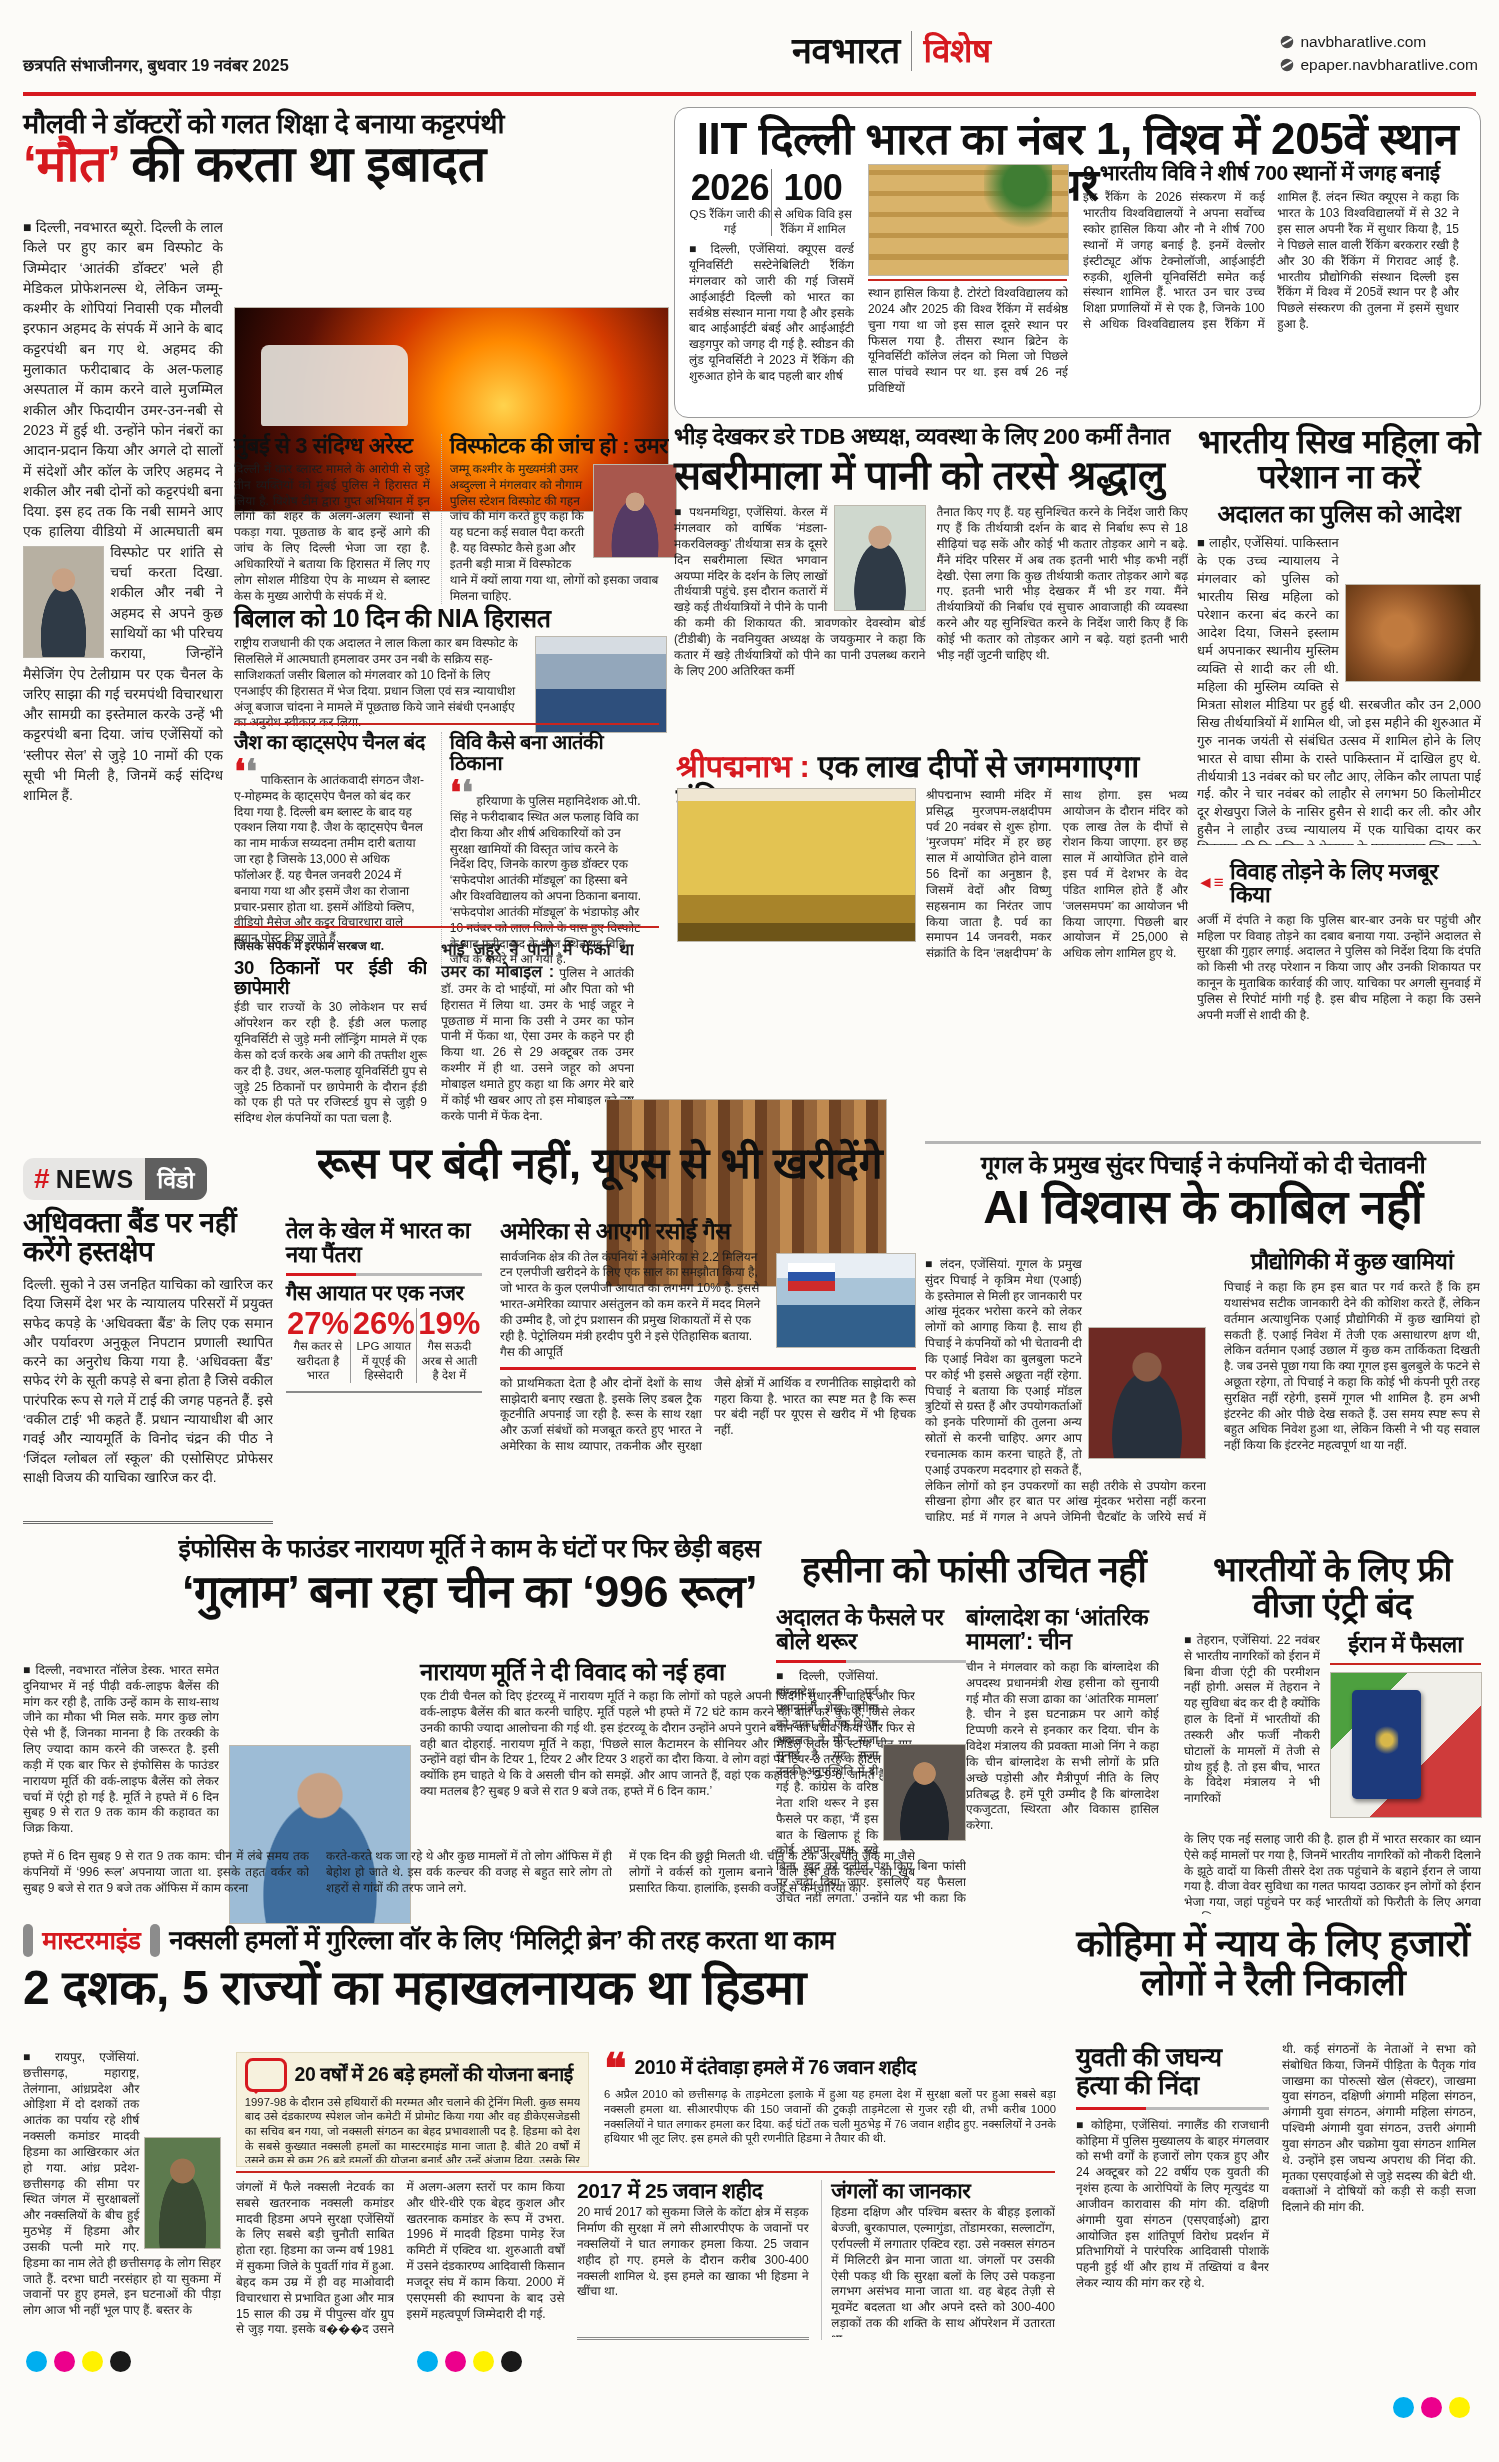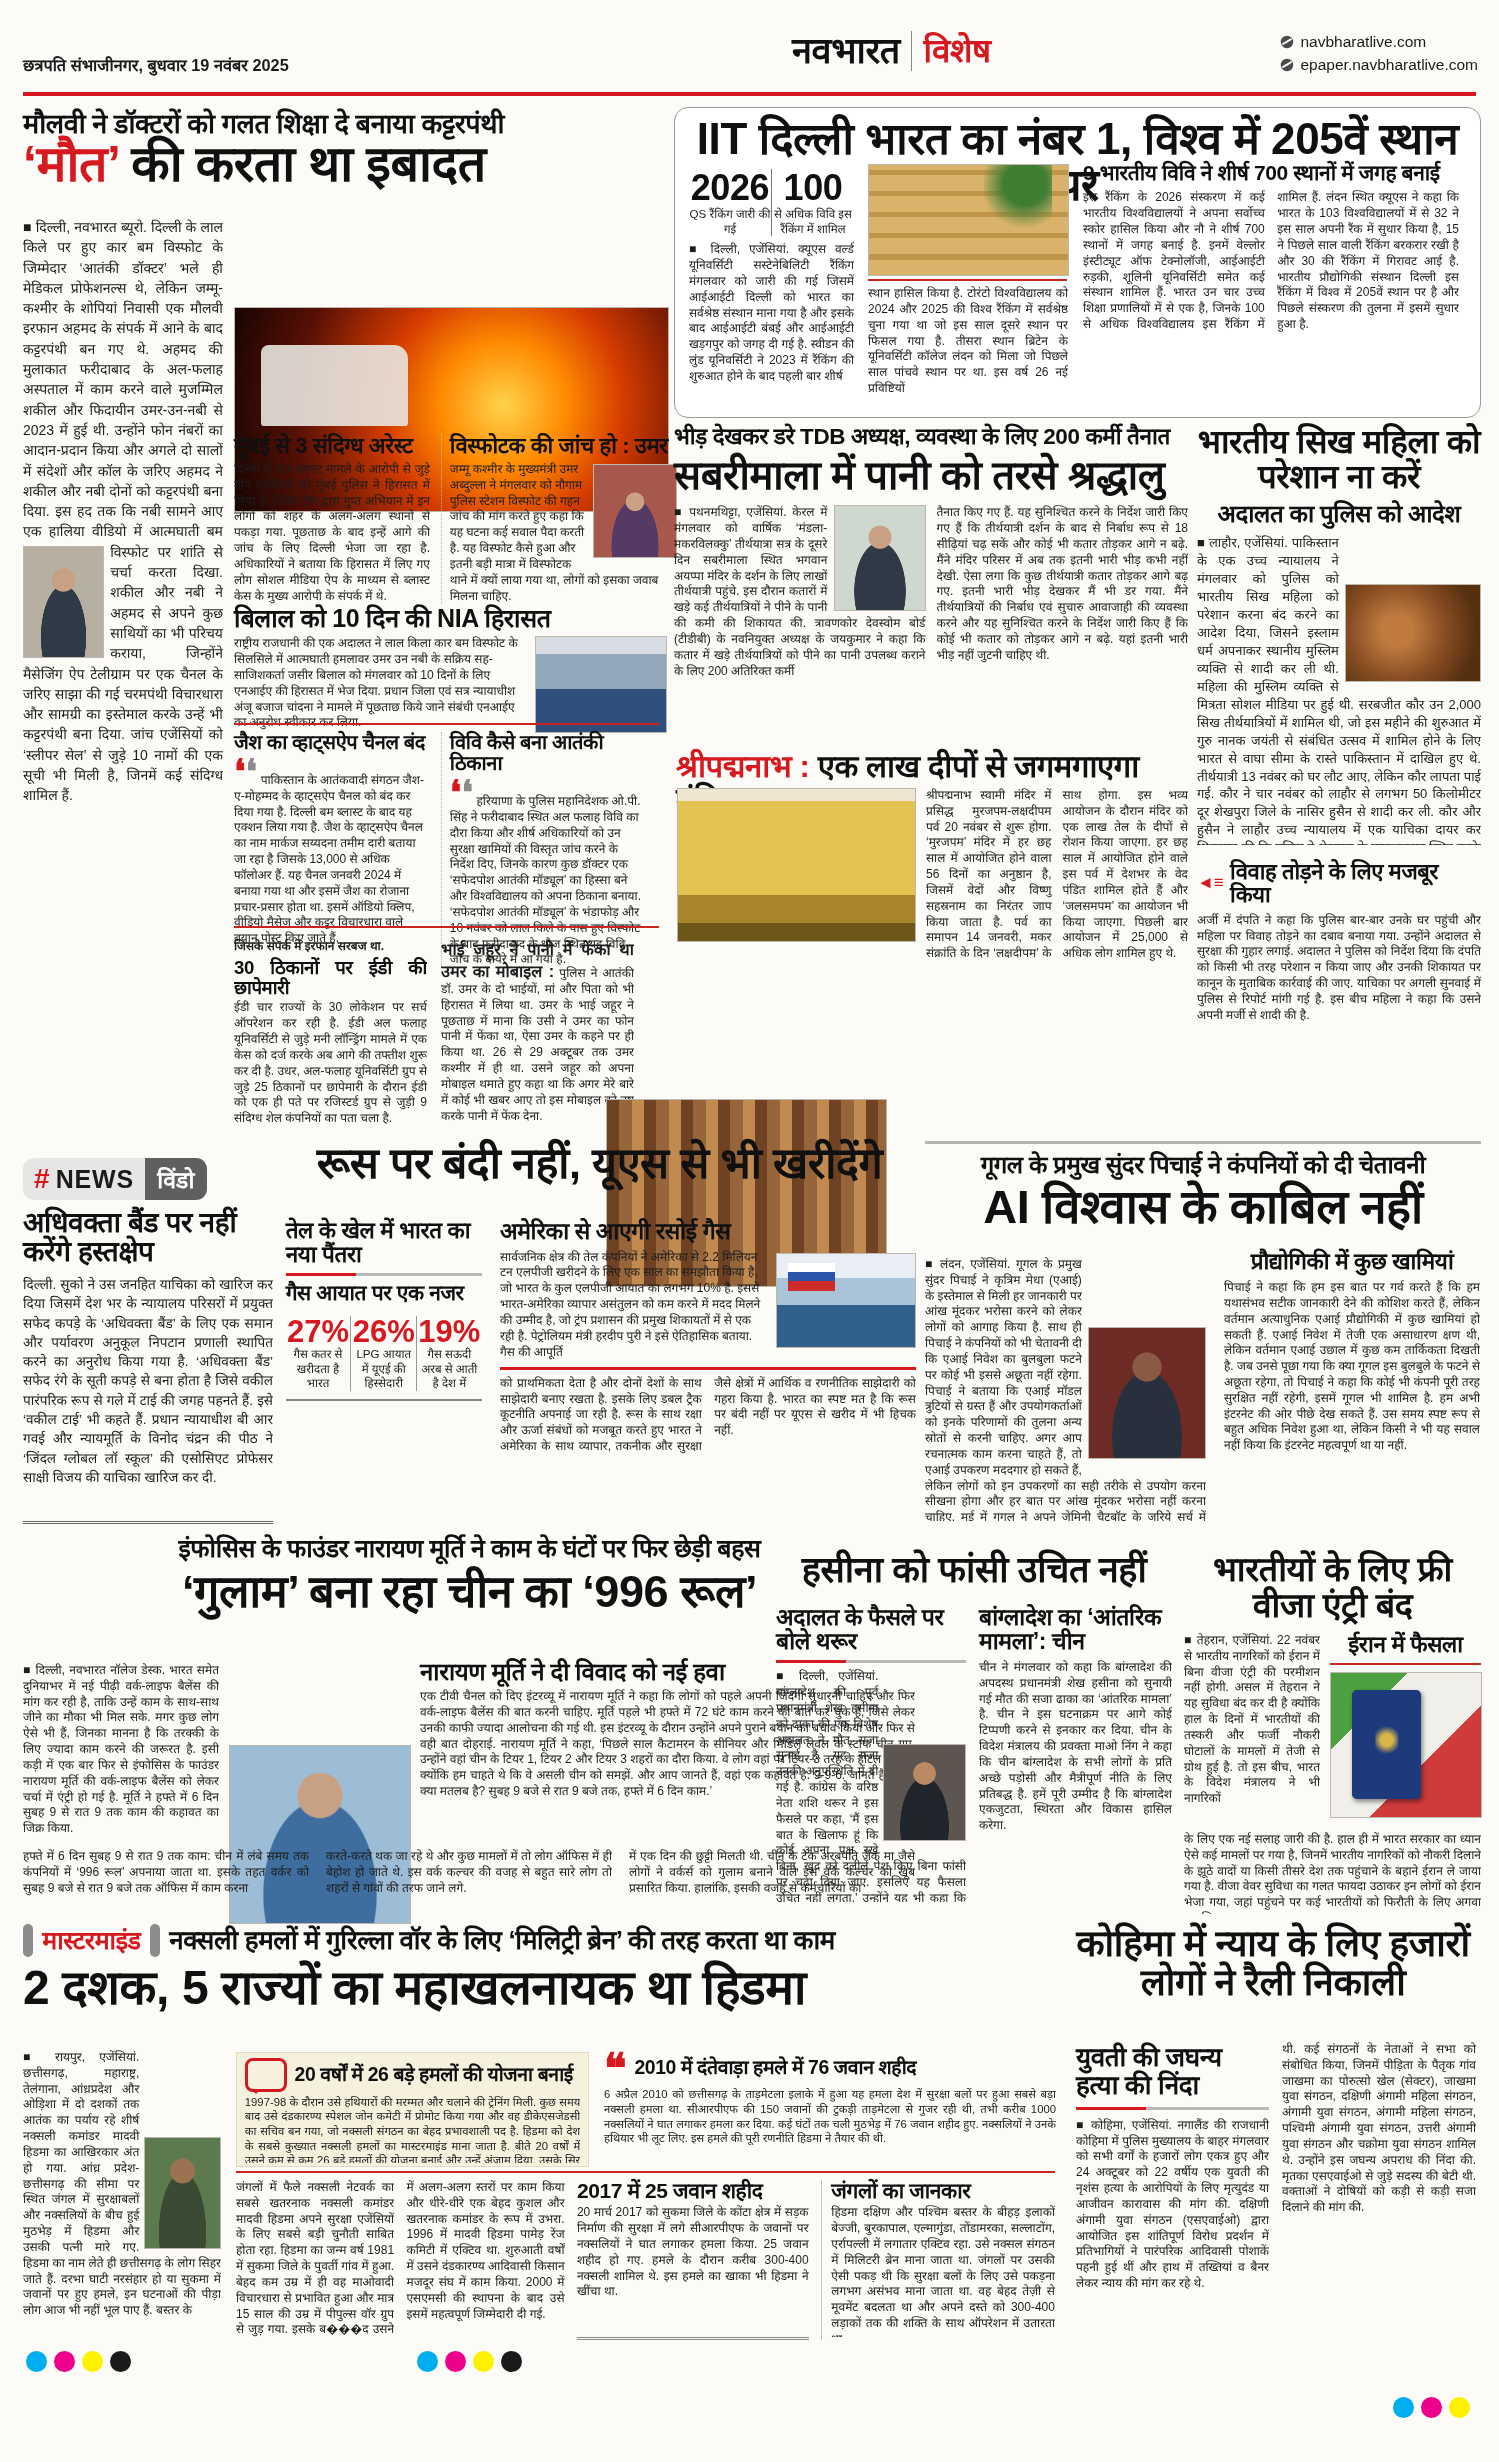--- a/index.html
+++ b/index.html
@@ -224,21 +224,21 @@
   <div class="hl" style="font-size:28px;margin-top:7.8px">अधिवक्ता बैंड पर नहीं करेंगे हस्तक्षेप</div>
   <div class="bt" style="margin-top:7.8px;height:233px;font-size:13.6px;line-height:1.42">दिल्ली. सुको ने उस जनहित याचिका को खारिज कर दिया जिसमें देश भर के न्यायालय परिसरों में प्रयुक्त सफेद कपड़े के ‘अधिवक्ता बैंड’ के लिए एक समान और पर्यावरण अनुकूल निपटान प्रणाली स्थापित करने का अनुरोध किया गया है. ‘अधिवक्ता बैंड’ सफेद रंगे के सूती कपड़े से बना होता है जिसे वकील पारंपरिक रूप से गले में टाई की जगह पहनते हैं. इसे ‘वकील टाई’ भी कहते हैं. प्रधान न्यायाधीश बी आर गवई और न्यायमूर्ति के विनोद चंद्रन की पीठ ने ‘जिंदल ग्लोबल लॉ स्कूल’ की एसोसिएट प्रोफेसर साक्षी विजय की याचिका खारिज कर दी.</div>
 </div>
 
 <div class="abs" style="left:281px;top:1141px;width:637px;height:387px">
   <div class="hl center" style="font-size:43px">रूस पर बंदी नहीं, यूएस से भी खरीदेंगे</div>
   <div class="abs" style="left:4.7px;top:78px;width:196px">
     <div class="hl" style="font-size:22.5px">तेल के खेल में भारत का नया पैंतरा</div>
     <div class="div-rg" style="margin:6.2px 0"></div>
     <div class="hl" style="font-size:21px">गैस आयात पर एक नजर</div>
-    <div style="display:flex;margin-top:12px">
+    <div style="display:flex;margin-top:4px">
       <div style="width:33%;text-align:center">
         <div class="statv">27%</div>
         <div class="statl" style="font-weight:400">गैस कतर से खरीदता है भारत</div>
       </div>
       <div style="width:33%;text-align:center;border-left:1.6px solid #999">
         <div class="statv">26%</div>
         <div class="statl" style="font-weight:400">LPG आयात में यूएई की हिस्सेदारी</div>
       </div>
       <div style="width:33%;text-align:center;border-left:1.6px solid #999">
         <div class="statv">19%</div>
@@ -292,21 +292,21 @@
 <div class="abs" style="left:776px;top:1551px;width:396px;height:366px">
   <div class="hl center" style="font-size:36px">हसीना को फांसी उचित नहीं</div>
   <div class="abs" style="left:0;top:54px;width:190px">
     <div class="hl" style="font-size:23px">अदालत के फैसले पर बोले थरूर</div>
     <div class="div-rg" style="margin:6.2px 0"></div>
     <div class="bt small" style="height:233px">
       <span class="ph portrait ph-tharoor" style="float:right;width:81px;height:95px;margin:75px 0 3.1px 4.7px"></span>
       <span>■ दिल्ली, एजेंसियां. बांग्लादेश की पूर्व प्रधानमंत्री शेख हसीना को ढाका की एक विशेष अदालत ने मौत सजा सुनाई है. यह सजा उनकी अनुपस्थिति में दी गई है. कांग्रेस के वरिष्ठ नेता शशि थरूर ने इस फैसले पर कहा, ‘मैं इस बात के खिलाफ हूं कि कोई अपना पक्ष रखे बिना, खुद को दलीलें पेश किए बिना फांसी पर चढ़ा दिया जाए. इसलिए यह फैसला उचित नहीं लगता.’ उन्होंने यह भी कहा कि इस तरह के फैसले को न्यायिक मानकों पर टिप्पणी करना ठीक नहीं.</span>
     </div>
   </div>
-  <div class="abs" style="left:203px;top:54px;width:193px">
+  <div class="abs" style="left:190px;top:54px;width:193px">
     <div class="hl" style="font-size:23px">बांग्लादेश का ‘आंतरिक मामला’: चीन</div>
     <div class="bt small" style="margin-top:6.2px;height:233px">चीन ने मंगलवार को कहा कि बांग्लादेश की अपदस्थ प्रधानमंत्री शेख हसीना को सुनायी गई मौत की सजा ढाका का ‘आंतरिक मामला’ है. चीन ने इस घटनाक्रम पर आगे कोई टिप्पणी करने से इनकार कर दिया. चीन के विदेश मंत्रालय की प्रवक्ता माओ निंग ने कहा कि चीन बांग्लादेश के सभी लोगों के प्रति अच्छे पड़ोसी और मैत्रीपूर्ण नीति के लिए प्रतिबद्ध है. हमें पूरी उम्मीद है कि बांग्लादेश एकजुटता, स्थिरता और विकास हासिल करेगा.</div>
   </div>
 </div>
 
 <div class="abs" style="left:1184px;top:1551px;width:297px;height:366px">
   <div class="hl center" style="font-size:34px">भारतीयों के लिए फ्री वीजा एंट्री बंद</div>
   <div class="abs bt small" style="left:0;top:82px;width:136px;height:194px">■ तेहरान, एजेंसियां. 22 नवंबर से भारतीय नागरिकों को ईरान में बिना वीजा एंट्री की परमीशन नहीं होगी. असल में तेहरान ने यह सुविधा बंद कर दी है क्योंकि हाल के दिनों में भारतीयों की तस्करी और फर्जी नौकरी घोटालों के मामलों में तेजी से ग्रोथ हुई है. तो इस बीच, भारत के विदेश मंत्रालय ने भी नागरिकों</div>
   <div class="abs" style="left:146px;top:82px;width:151px">
     <div class="hl center" style="font-size:22.5px">ईरान में फैसला</div>

